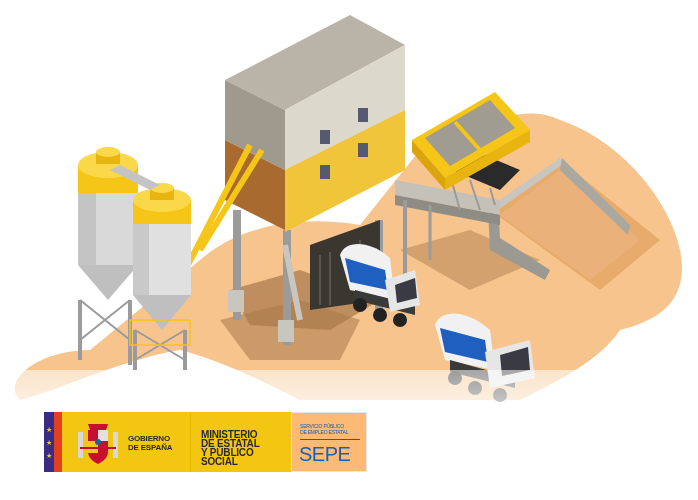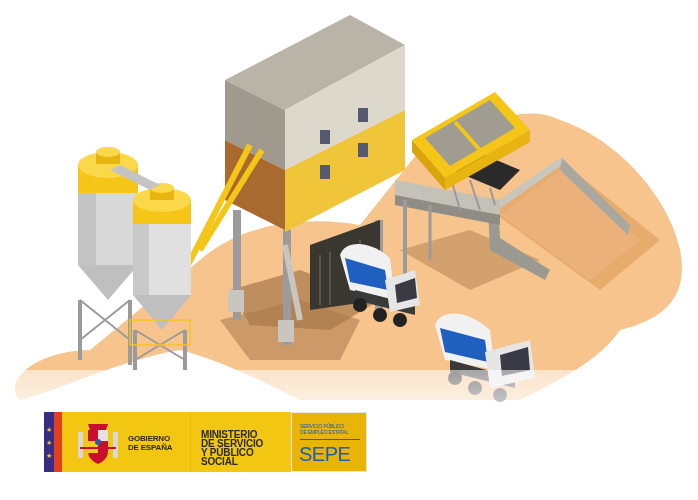--- a/index.html
+++ b/index.html
@@ -10,21 +10,21 @@
   #logo { position:absolute; left:44px; top:412px; height:60px; display:flex; }
   .flag-blue { width:10px; height:60px; background:#3a2b84; position:relative; }
   .flag-red { width:8px; height:60px; background:#e2401f; }
   .star { position:absolute; left:2px; color:#f6c91a; font-size:7px; line-height:7px; }
   .gob { width:128px; height:60px; background:#f3c711; display:flex; align-items:center; position:relative; }
   .shield { position:absolute; left:14px; top:8px; width:44px; height:46px; }
   .gob-text { position:absolute; left:66px; top:22px; font-size:8px; font-weight:bold; color:#2a2a2a; line-height:9px; letter-spacing:-0.2px; }
   .divider { width:1px; height:60px; background:#e9b900; }
   .min { width:100px; height:60px; background:#f3c711; position:relative; }
   .min-text { position:absolute; left:10px; top:18px; font-size:10px; font-weight:bold; color:#2a2a2a; line-height:9px; letter-spacing:-0.2px; }
-  .sepe { width:76px; height:60px; background:#eab308; border:1px solid #e6e6e6; box-sizing:border-box; position:relative; }
+  .sepe { width:76px; height:60px; background:#fdba74; border:1px solid #e6e6e6; box-sizing:border-box; position:relative; }
   .sepe-small { position:absolute; left:8px; top:10px; font-size:5px; color:#1a5fb4; line-height:6px; letter-spacing:-0.2px; }
   .sepe-line { position:absolute; left:8px; top:26px; width:60px; height:1px; background:#1a5fb4; }
   .sepe-big { position:absolute; left:7px; top:30px; font-size:20px; color:#1a5fb4; letter-spacing:-0.5px; }
 </style>
 </head>
 <body>
 
 <svg id="scene" viewBox="0 0 698 500" xmlns="http://www.w3.org/2000/svg">
 
   <g>
@@ -159,21 +159,21 @@
     </svg>
     <div class="gob-text">
       <div>GOBIERNO</div>
       <div>DE ESPAÑA</div>
     </div>
   </div>
   <div class="divider"></div>
   <div class="min">
     <div class="min-text">
       <div>MINISTERIO</div>
-      <div>DE SERVICIO</div>
+      <div>DE ESTATAL</div>
       <div>Y PÚBLICO SOCIAL</div>
     </div>
   </div>
   <div class="sepe">
     <div class="sepe-small">
       <div>SERVICIO PÚBLICO</div>
       <div>DE EMPLEO ESTATAL</div>
     </div>
     <div class="sepe-line"></div>
     <div class="sepe-big">SEPE</div>

